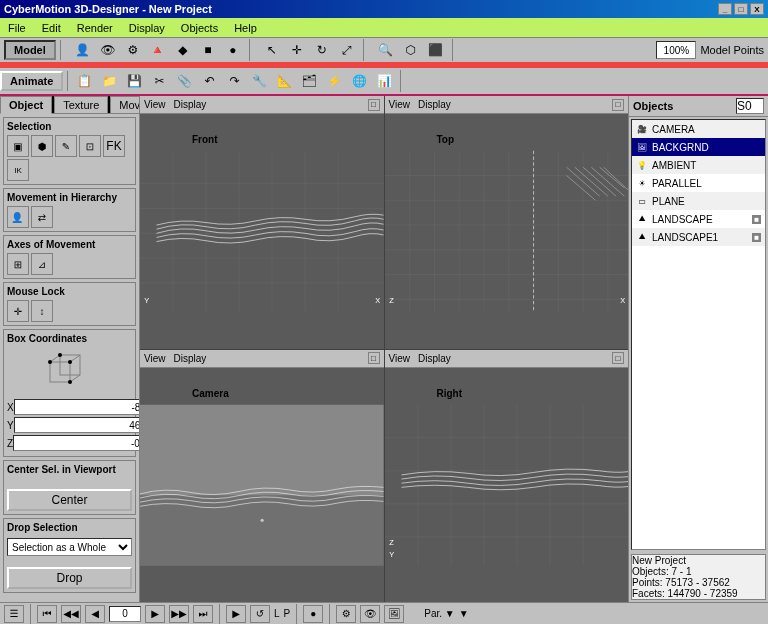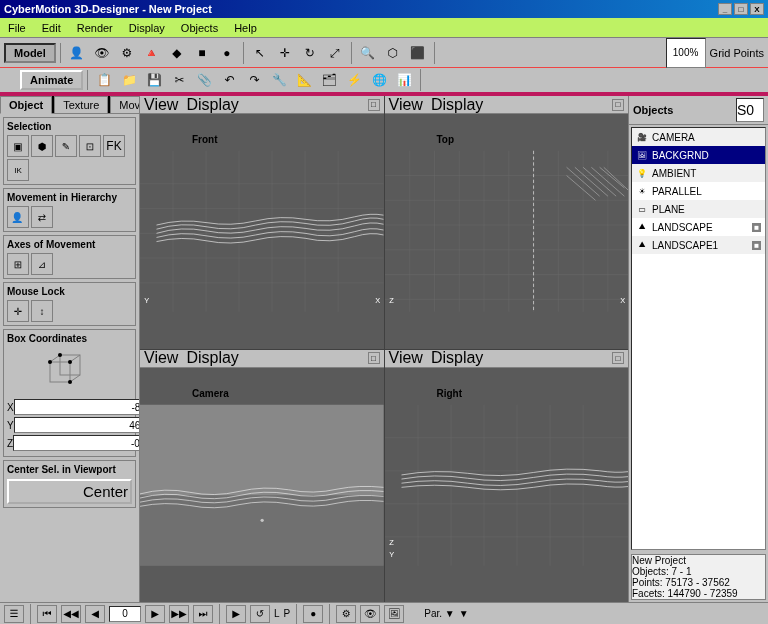--- a/index.html
+++ b/index.html
@@ -58,30 +58,30 @@
       font-size: 11px;
     }
 
     
     #toolbar1 {
       background: #c0c0c0;
       height: 30px;
       display: flex;
       align-items: center;
       padding: 2px 4px;
-      border-bottom: 1px solid #ef4444;
-      gap: 2px;
+      border-bottom: 6px solid #ef4444;
+      gap: 8px;
     }
     #toolbar2 {
       background: #c0c0c0;
       height: 28px;
       display: flex;
       align-items: center;
-      padding: 2px 20px;
-      border-bottom: 4px solid #be185d;
+      padding: 2px 0;
+      border-bottom: 2px solid #be185d;
       gap: 2px;
     }
 
     .toolbar-btn {
       width: 24px;
       height: 22px;
       background: #c0c0c0;
       border: 1px solid transparent;
       display: flex;
       align-items: center;
@@ -197,23 +197,23 @@
       padding: 0 2px;
       text-align: right;
     }
 
     .center-btn {
       width: 100%;
       background: #c0c0c0;
       border: 2px outset #ffffff;
       padding: 2px;
       cursor: pointer;
-      font-size: 15px;
-      text-align: right;
-      margin-top: 1px;
+      font-size: 12px;
+      text-align: center;
+      margin-top: 11px;
     }
 
     select.dropdown {
       width: 100%;
       height: 18px;
       font-size: 10px;
       background: white;
       border: 1px inset #808080;
       margin-top: 2px;
     }
@@ -259,21 +259,21 @@
       background: #c0c0c0;
       border: 1px solid #808080;
       display: flex;
       align-items: center;
       justify-content: center;
       cursor: pointer;
       font-size: 8px;
     }
     .vp-menu {
       cursor: pointer;
-      font-size: 16px;
+      font-size: 10px;
     }
 
     
     .viewport-content {
       width: 100%;
       height: calc(100% - 18px);
       position: relative;
       background: #5a5a5a;
     }
 
@@ -295,22 +295,22 @@
       gap: 4px;
     }
     #objects-header span {
       font-size: 11px;
       font-weight: bold;
     }
 
     .objects-filter {
       margin-left: auto;
       width: 28px;
-      height: 24px;
-      font-size: 14px;
+      height: 16px;
+      font-size: 12px;
       border: 1px inset #808080;
       background: white;
     }
 
     .object-list {
       flex: 1;
       background: white;
       border: 1px inset #808080;
       margin: 2px;
       overflow-y: auto;
@@ -378,21 +378,21 @@
     .vp-svg {
       position: absolute;
       top: 0;
       left: 0;
       width: 100%;
       height: 100%;
     }
 
     .zoom-input {
       width: 40px;
-      height: 30px;
+      height: 18px;
       border: 1px inset #808080;
       background: white;
       font-size: 10px;
       text-align: center;
     }
   </style>
 </head>
 <body>
 
 <div id="title-bar">
@@ -436,21 +436,21 @@
   </div>
 
   <div class="toolbar-group">
     <div class="toolbar-btn">🔍</div>
     <div class="toolbar-btn">⬡</div>
     <div class="toolbar-btn">⬛</div>
   </div>
 
   <div style="margin-left:auto; display:flex; align-items:center; gap:4px;">
     <input class="zoom-input" type="text" value="100%" style="">
-    <span>Grid Points</span>
+    <span>Model Points</span>
   </div>
 </div>
 
 <div id="toolbar2">
   <div class="toolbar-group">
     <button class="mode-btn">Animate</button>
   </div>
   <div class="toolbar-group">
     <div class="toolbar-btn">📋</div>
     <div class="toolbar-btn">📁</div>
@@ -541,20 +541,29 @@
         <input class="field-input" type="text" value="-0.0" style="">
 
       </div>
     </div>
 
     <div class="section">
       <div class="section-title">Center Sel. in Viewport</div>
       <button class="center-btn">Center</button>
     </div>
 
+    <div class="section">
+      <div class="section-title">Drop Selection</div>
+      <select class="dropdown">
+        <option>Selection as a Whole</option>
+        <option>Selection whole</option>
+        <option>Individual</option>
+      </select>
+      <button class="center-btn">Drop</button>
+    </div>
   </div>
 
   <div id="viewport-area">
 
     <div class="viewport">
       <div class="viewport-header">
         <span class="vp-menu">View</span>
         <span class="vp-menu">Display</span>
         <div class="viewport-maximize">□</div>
       </div>

